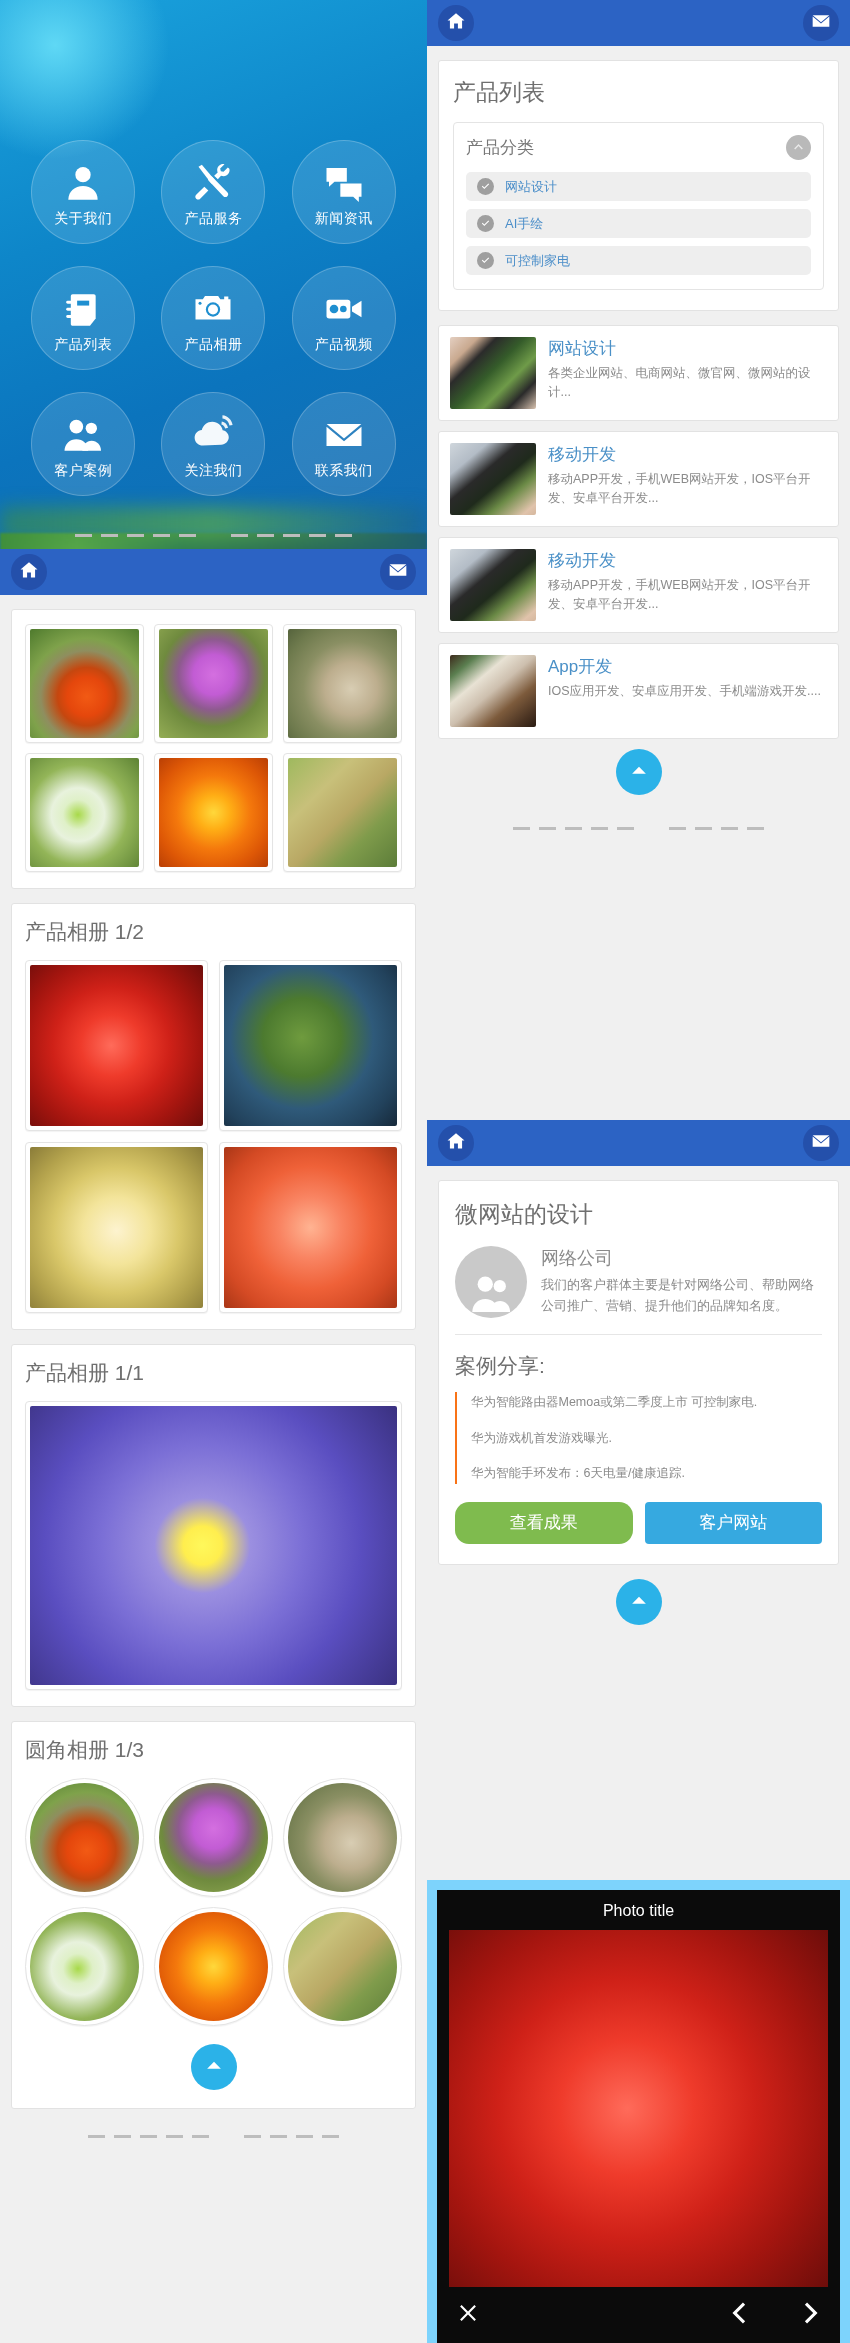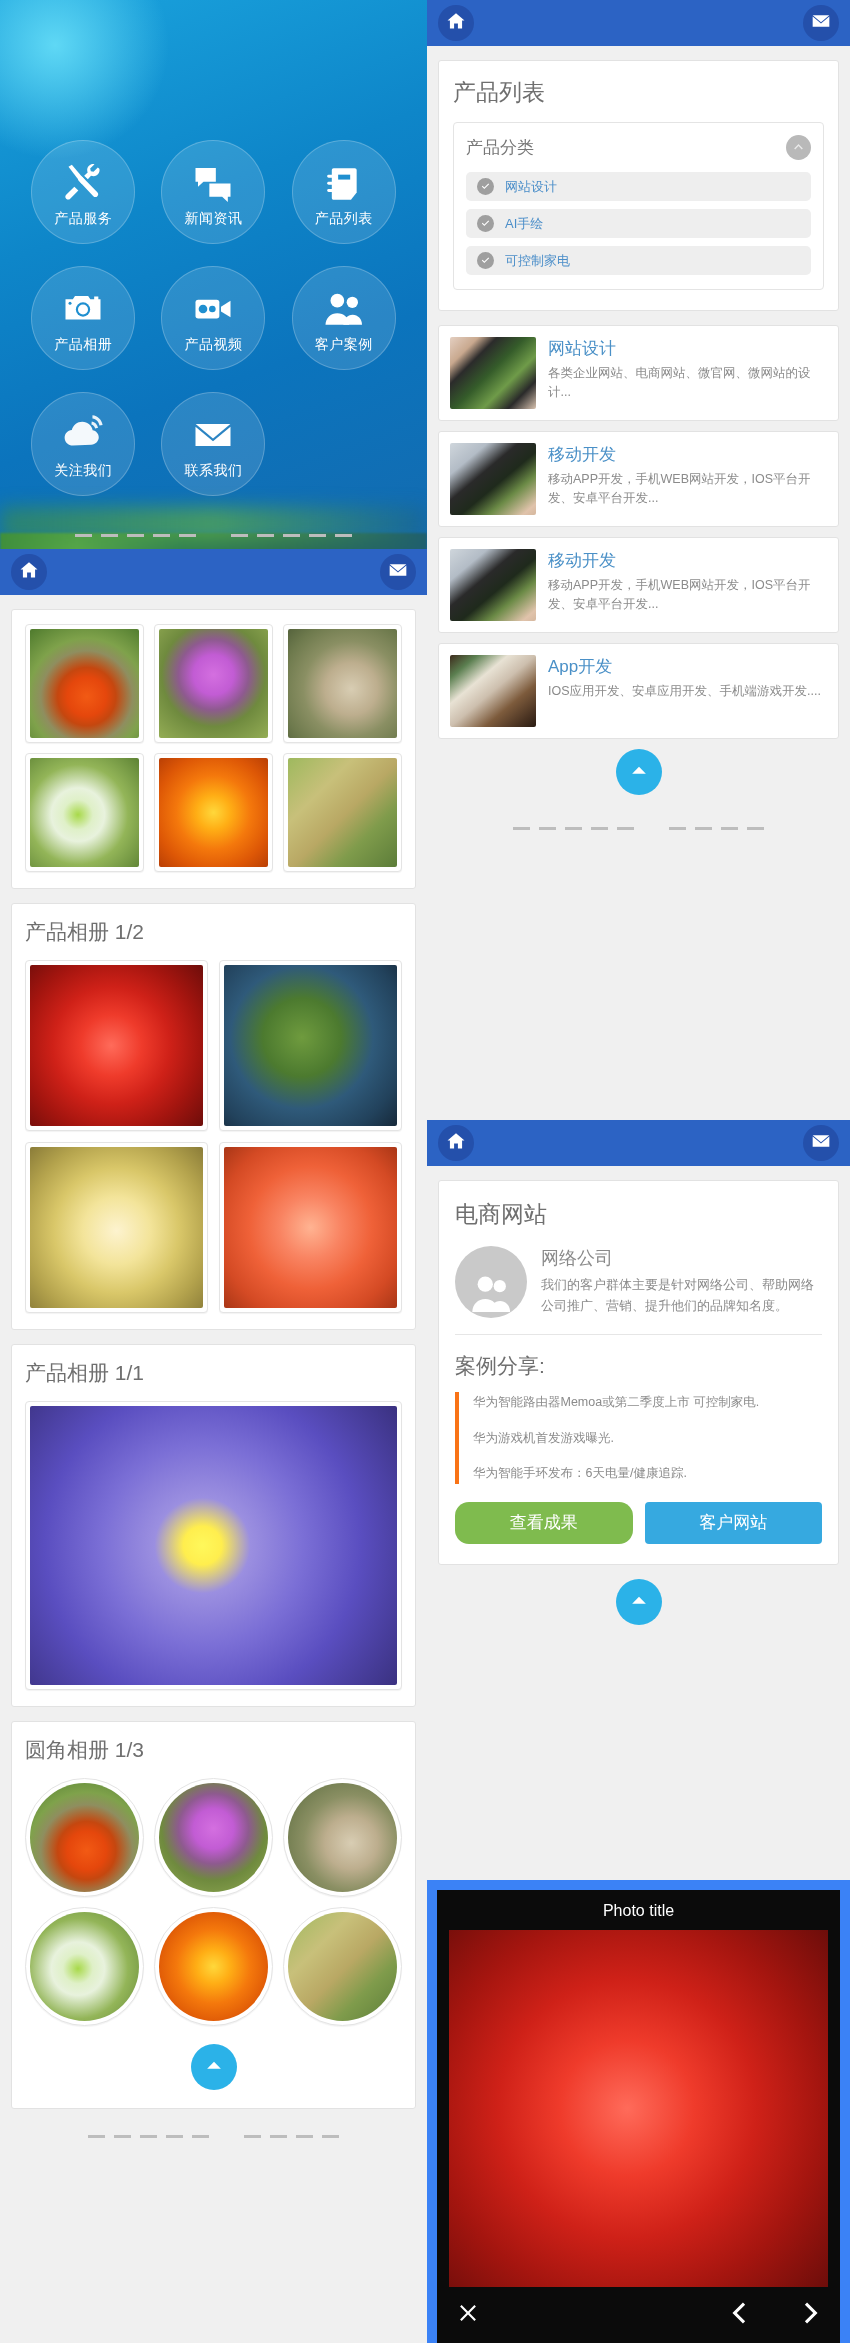--- a/index.html
+++ b/index.html
@@ -140,47 +140,56 @@
   
   #customer-panel { left: 427px; top: 1120px; width: 423px; height: 760px; background: #f0f0f0; }
   .cust-body { background:#fff; border:1px solid #e2e2e2; border-radius:3px; margin: 14px 11px; padding: 18px 16px 20px; }
   .cust-title { font-size: 23px; color: #6f6f6f; margin-bottom: 16px; }
   .cust-row { display:flex; gap: 14px; padding-bottom: 16px; border-bottom: 1px solid #e6e6e6; }
   .cust-avatar { width: 72px; height: 72px; border-radius: 50%; background:#c9c9c9; flex:0 0 auto; display:flex; align-items:flex-end; justify-content:center; overflow:hidden; }
   .cust-avatar svg { fill:#fff; }
   .cust-name { font-size: 18px; color: #8a8a8a; margin-bottom: 5px; }
   .cust-desc { font-size: 13px; color: #8b8b8b; line-height: 1.6; }
   .case-title { font-size: 21px; color: #6f6f6f; margin: 17px 0 12px; }
-  .case-list { border-left: 4px solid #f97316; padding-left: 14px; }
+  .case-list { border-left: 2px solid #f97316; padding-left: 14px; }
   .case-item { font-size: 12.5px; color: #8b8b8b; line-height: 1.65; margin-bottom: 15px; }
   .case-item:last-child { margin-bottom: 4px; }
   .btn-row { display:flex; gap: 12px; margin-top: 18px; }
   .btn { flex:1; height: 42px; border-radius: 4px; color:#fff; font-size: 17px; display:flex; align-items:center; justify-content:center; cursor:pointer; border:none; }
   .btn-green { background: #7fbb4e; border-radius: 14px; }
   .btn-blue { background: #36a9e0; }
 
   
-  #photo-viewer { left: 427px; top: 1880px; width: 423px; height: 463px; background: #3b82f6; padding: 10px 10px 0; }
+  #photo-viewer { left: 427px; top: 1880px; width: 423px; height: 463px; background: #7dd3fc; padding: 10px 10px 0; }
   .pv-inner { width: 100%; height: 100%; background: #0b0b0b; position: relative; display:flex; flex-direction:column; }
   .pv-title { color:#fff; font-size: 16px; text-align:center; padding: 12px 0 10px; }
   .pv-stage { flex: 1; margin: 0 12px; background-size: cover; background-position: center; }
   .pv-bar { height: 56px; display:flex; align-items:center; padding: 0 18px; }
   .pv-bar .spacer { flex: 1; }
   .pv-btn { cursor:pointer; display:flex; align-items:center; justify-content:center; }
   .pv-btn svg { fill:#fff; }
   .pv-arrows { display:flex; gap: 42px; }
 </style>
 </head>
 <body>
 
 <div class="panel" id="home-menu">
   <div class="glow"></div>
   <div class="grass"></div>
   <div class="icon-grid">
 
+    <div class="menu-item">
+      <span class="glyph">
+        <svg width="40" height="40" viewBox="0 0 24 24">
+            <circle cx="12" cy="7" r="4.6"></circle>
+            <path d="M3.2 22c0-4.9 3.9-8.2 8.8-8.2S20.8 17.1 20.8 22z"></path>
+          </svg>
+      </span>
+      <span class="mlabel">关于我们</span>
+    </div>
 
     <div class="menu-item">
       <span class="glyph">
         <svg width="40" height="40" viewBox="0 0 24 24">
           <path d="M3.3 2.2l2-1.1 8 9.4-2.2 1.9z"></path>
           <path d="M18.2 19.9c.7.7 1.8.7 2.4 0 .7-.7.7-1.8 0-2.4L11.2 8l-2.3 2z"></path>
           <path d="M20.9 2.7l-2.6 2.6-1.6-.4-.4-1.6 2.6-2.6c-2.1-.6-4.3 1.2-4.4 3.4 0 .6.1 1.1.3 1.6l-2.1 1.9 2.2 2.2 1.9-2.1c.5.2 1 .3 1.6.3 2.3-.1 4.1-2.4 3.4-4.5z"></path>
           <path d="M6.8 14.2L1.9 19c-.7.7-.7 1.8 0 2.4.7.7 1.8.7 2.4 0l4.9-4.9z"></path>
         </svg>
       </span>
@@ -521,21 +530,21 @@
       <span>
         <svg width="20" height="20" viewBox="0 0 24 24">
             <path d="M2 5h20L12 13.4z"></path>
             <path d="M2 6.6l10 8.4 10-8.4V19H2z"></path>
           </svg>
       </span>
     </div>
   </div>
 
   <div class="cust-body">
-    <div class="cust-title">电商网站</div>
+    <div class="cust-title">微网站的设计</div>
     <div class="cust-row">
       <div class="cust-avatar">
         <span>
           <svg width="48" height="42" viewBox="0 0 24 22">
             <circle cx="9" cy="6.4" r="4"></circle>
               <path d="M2.2 21c0-4 3-6.8 6.8-6.8S15.8 17 15.8 21z"></path>
             <circle cx="16.6" cy="7.4" r="3.2"></circle>
               <path d="M11.6 21c0-3.4 2.3-5.8 5.2-5.8S22 17.6 22 21z"></path>
           </svg>
         </span>

